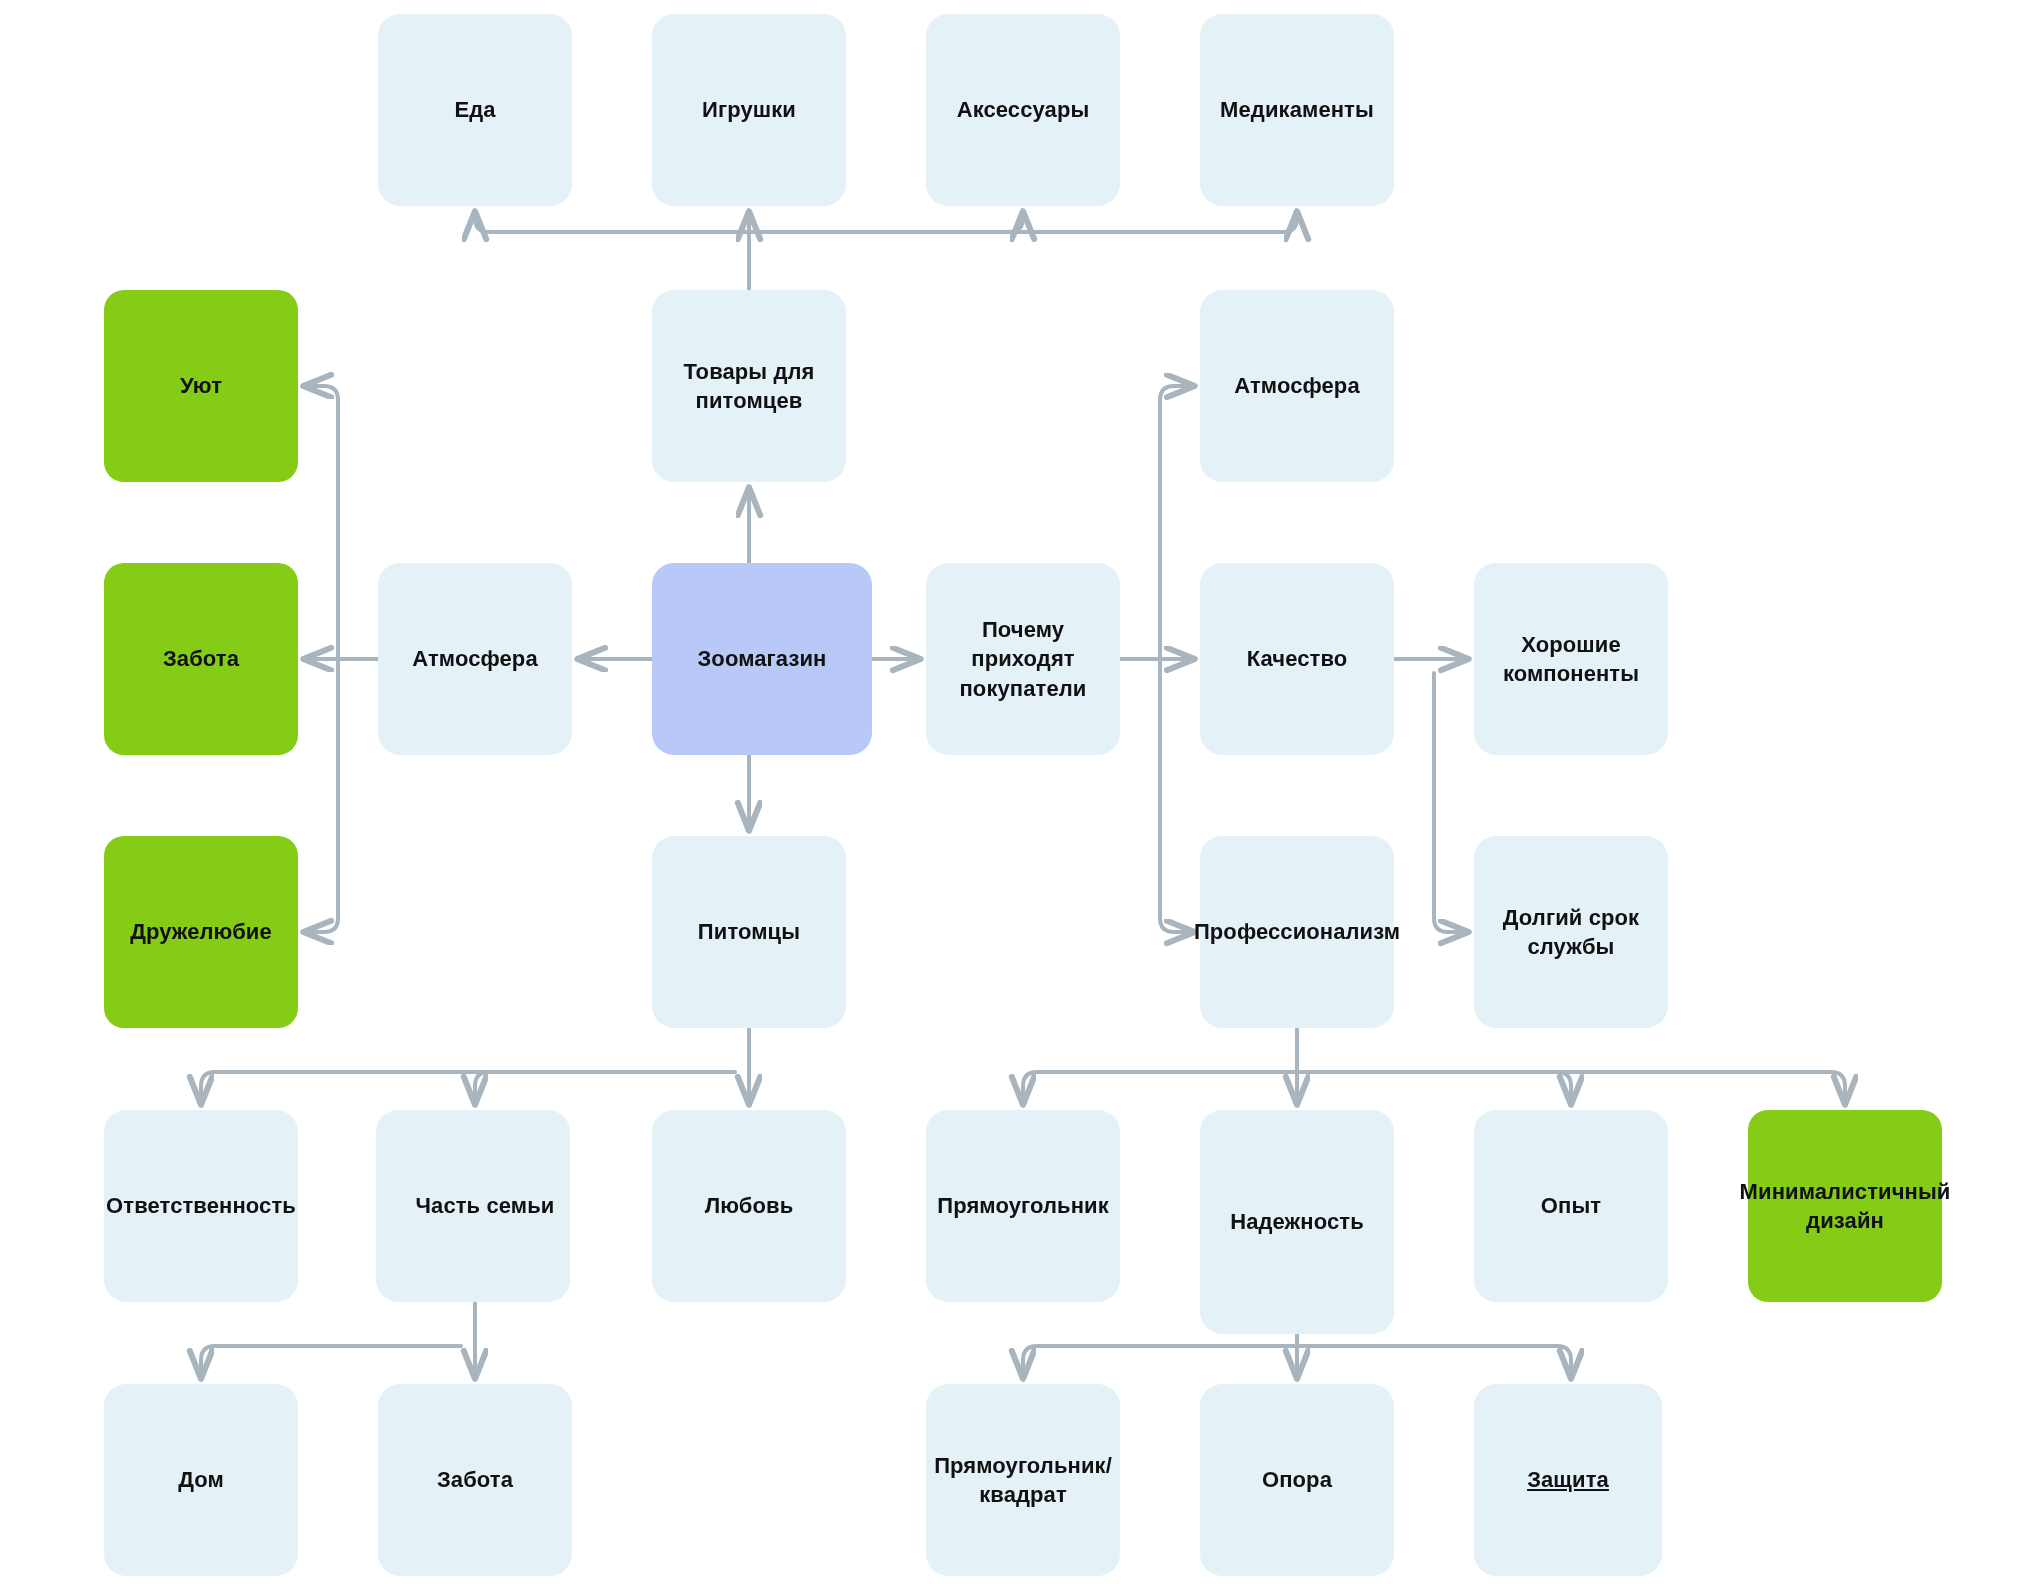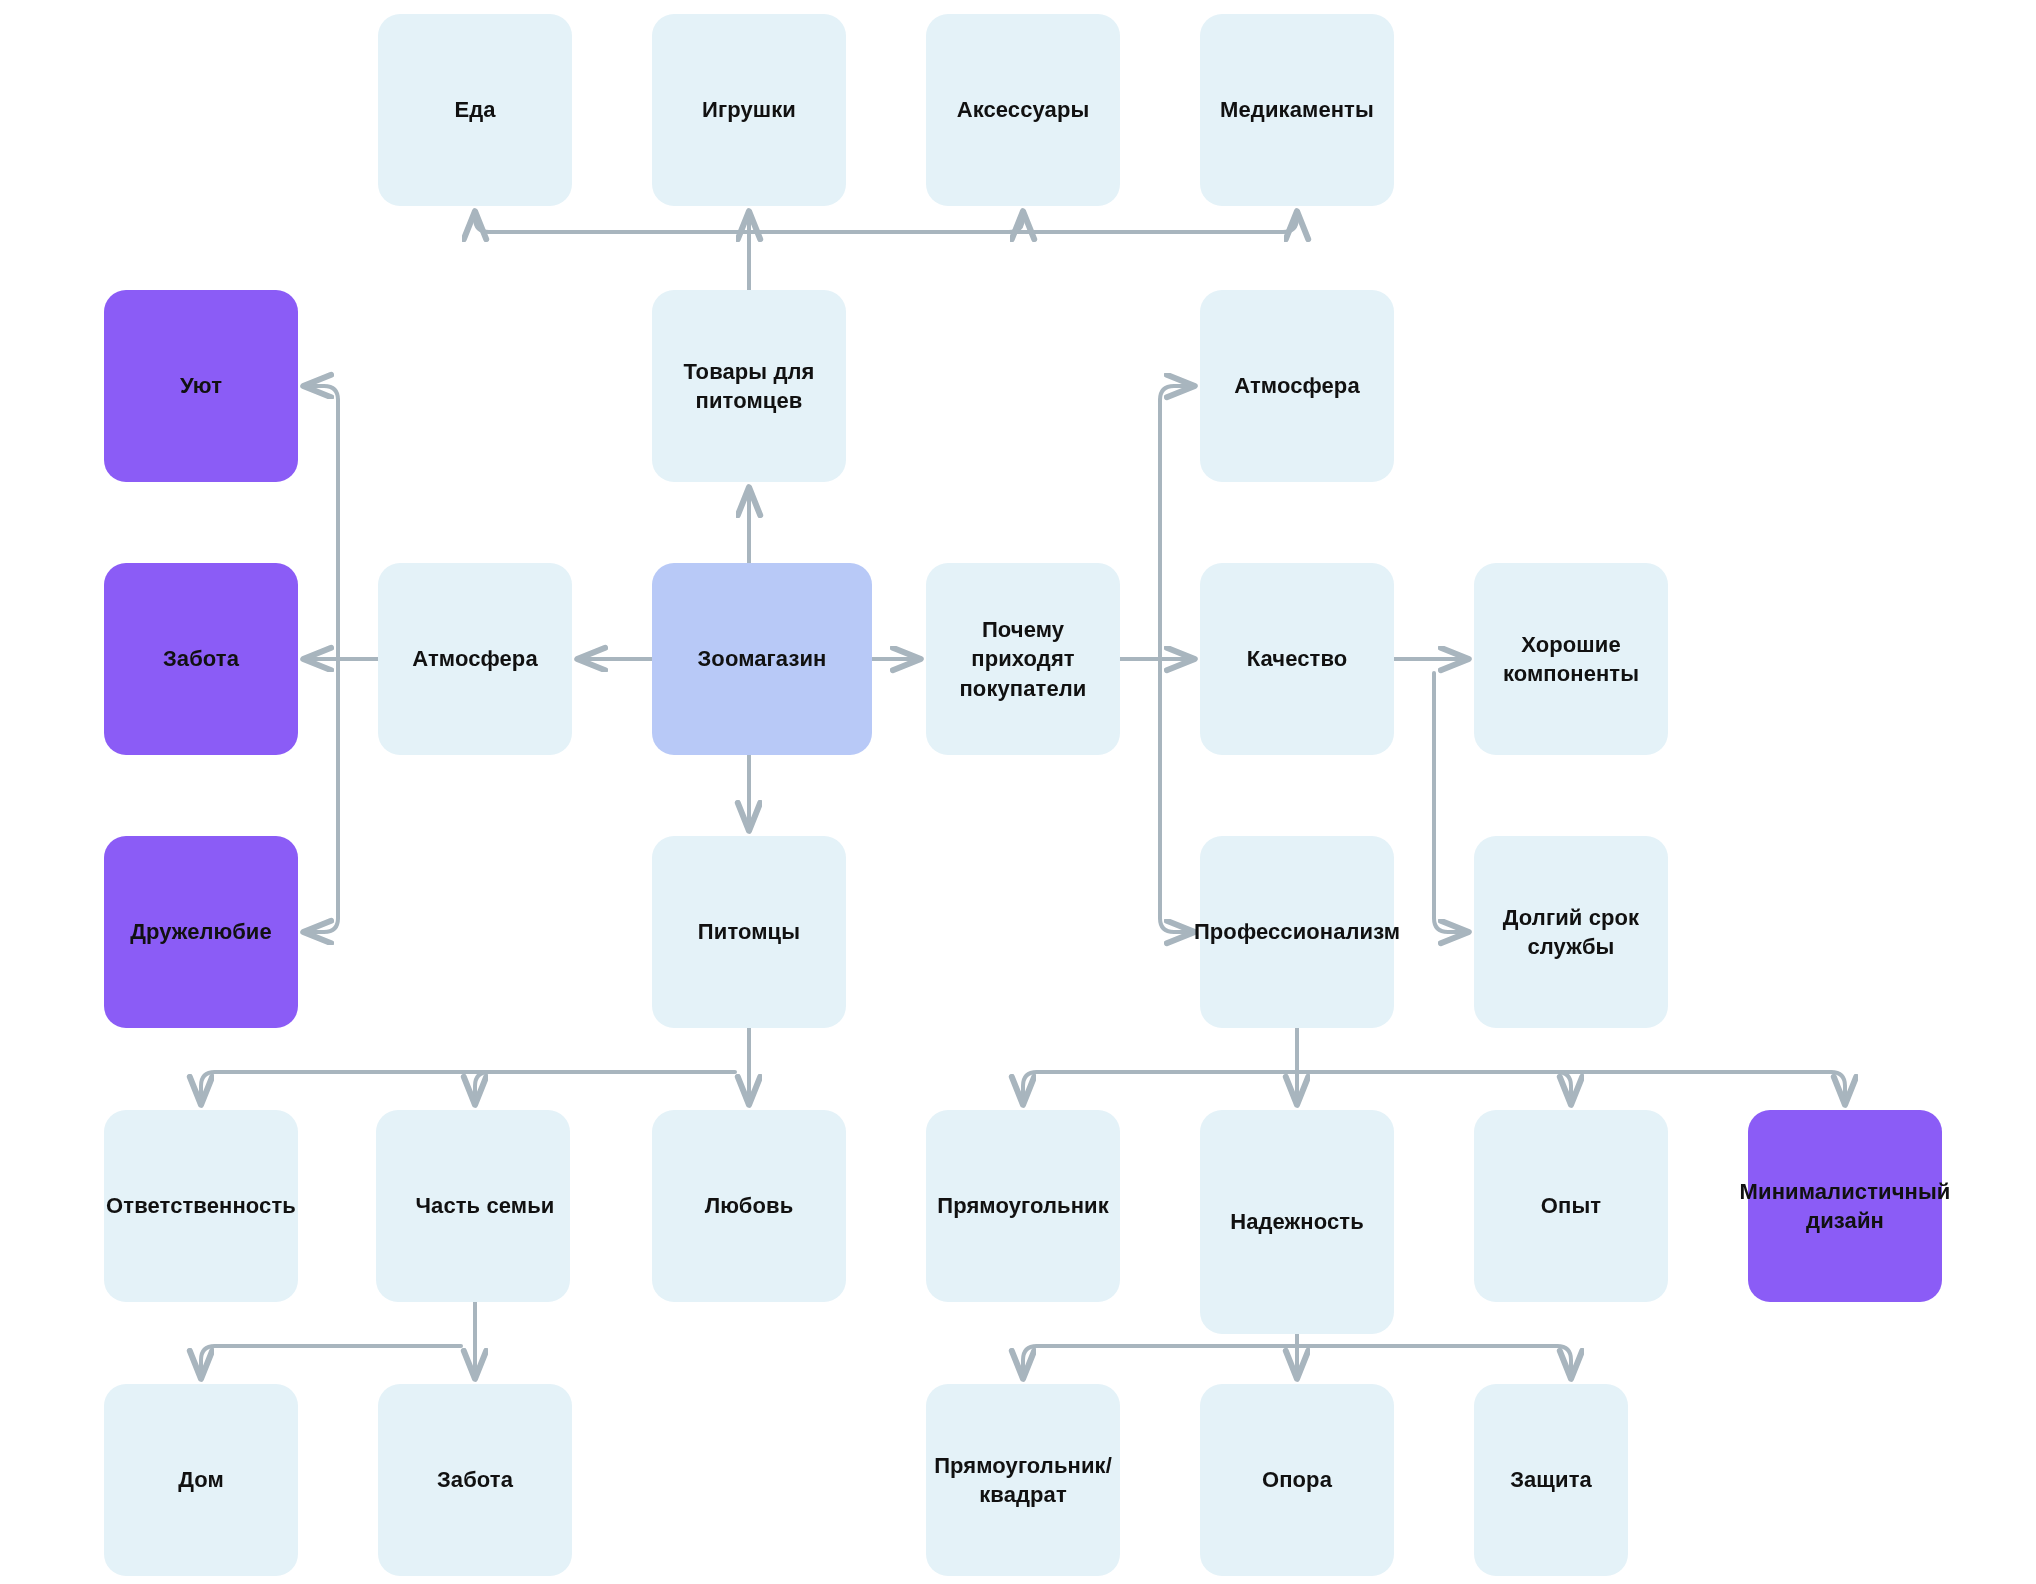--- a/index.html
+++ b/index.html
@@ -34,21 +34,21 @@
     text-align: center;
     border-radius: 22px;
     padding: 6px 12px;
     line-height: 1.32;
     font-weight: bold;
     color: #111111;
     font-size: 22px;
     letter-spacing: 0.1px;
   }
   .node.blue   { background: #e4f2f8; }
-  .node.green  { background: #8b5cf6; }
+  .node.green  { background: #84cc16; border-radius: 20px; }
   .node.root   { background: #b8c9f7; }
   .node-label  { display: block; }
 </style>
 </head>
 <body>
 
 <div id="canvas">
   <svg id="edge-layer" viewBox="0 0 2036 1584" width="2036" height="1584">
     <defs>
       <marker id="arrow" markerWidth="9" markerHeight="9" refX="7.4" refY="3.2" orient="auto" markerUnits="strokeWidth">
@@ -180,17 +180,17 @@
       </div>
       <div class="node blue" style="left: 378px; top: 1384px; width: 194px; height: 192px;">
         <span class="node-label">Забота</span>
       </div>
       <div class="node blue" style="left: 926px; top: 1384px; width: 194px; height: 192px;">
         <span class="node-label">Прямоугольник/ квадрат</span>
       </div>
       <div class="node blue" style="left: 1200px; top: 1384px; width: 194px; height: 192px;">
         <span class="node-label">Опора</span>
       </div>
-      <div class="node blue" style="left: 1474px; top: 1384px; width: 154px; height: 192px;">
+      <div class="node blue" style="left: 1474px; top: 1384px; width: 188px; height: 192px; text-decoration: underline;">
         <span class="node-label">Защита</span>
       </div>
     </div>
 </div>
 
 </body></html>

